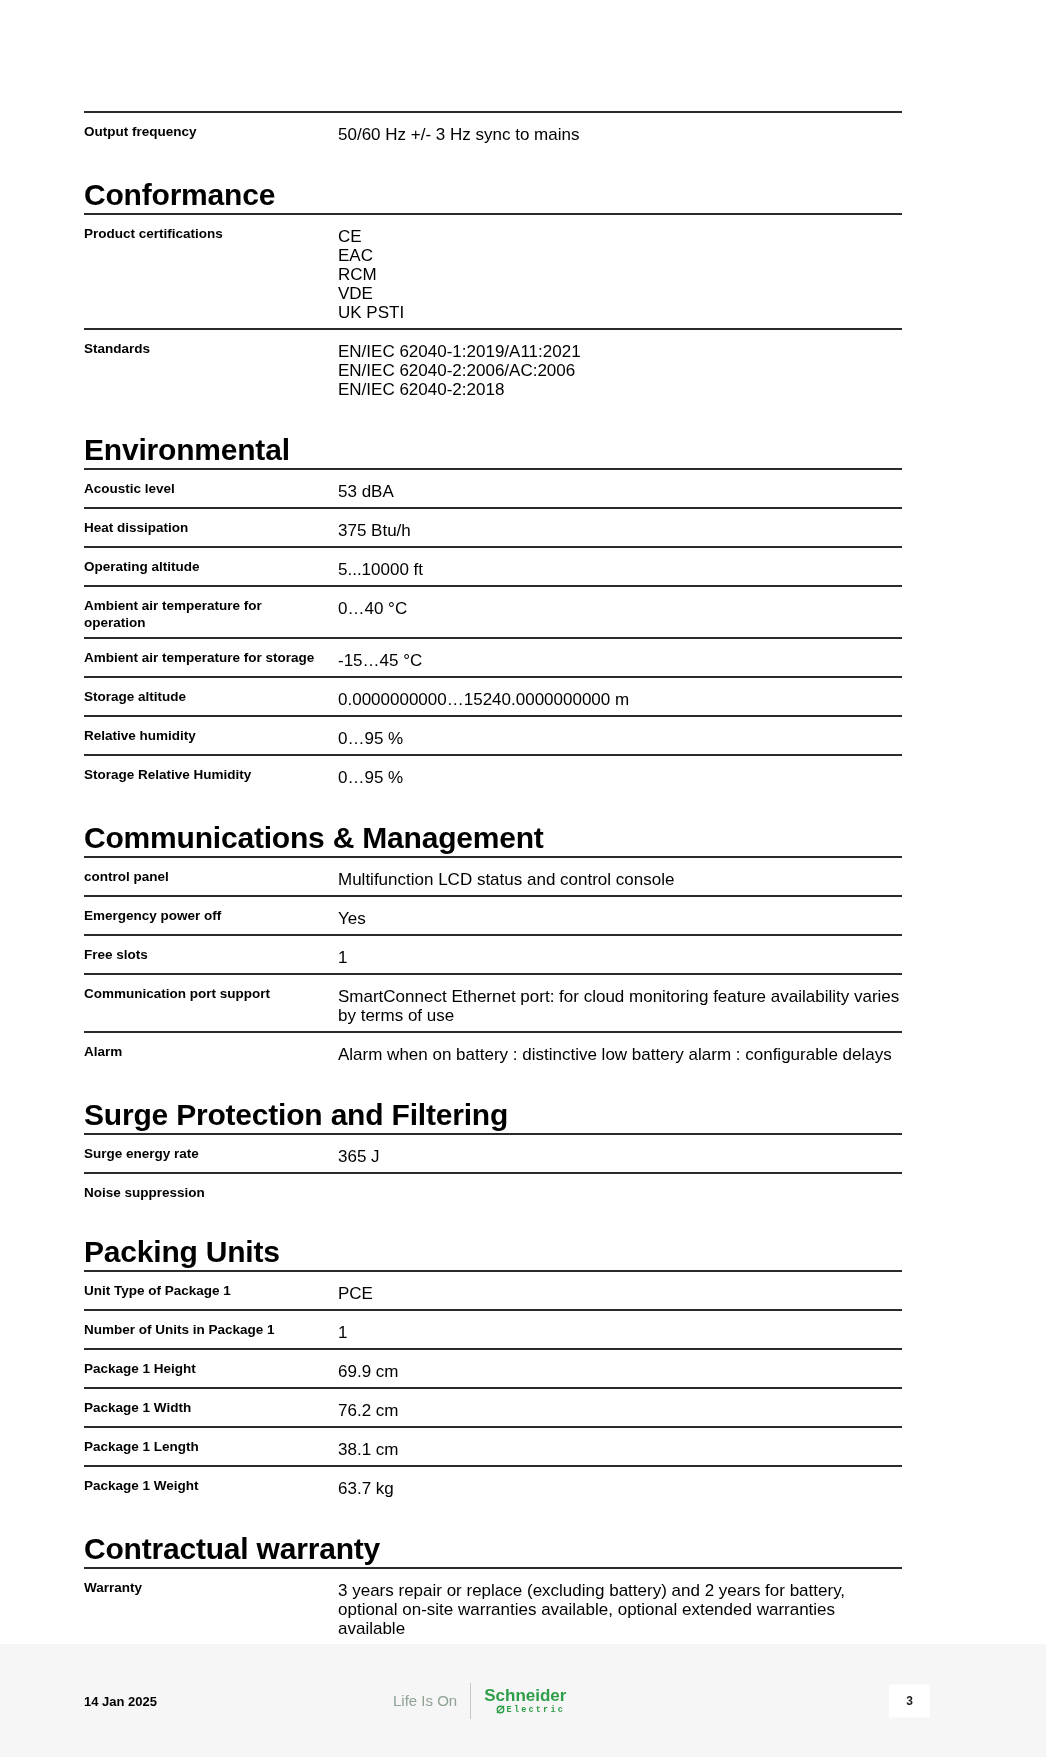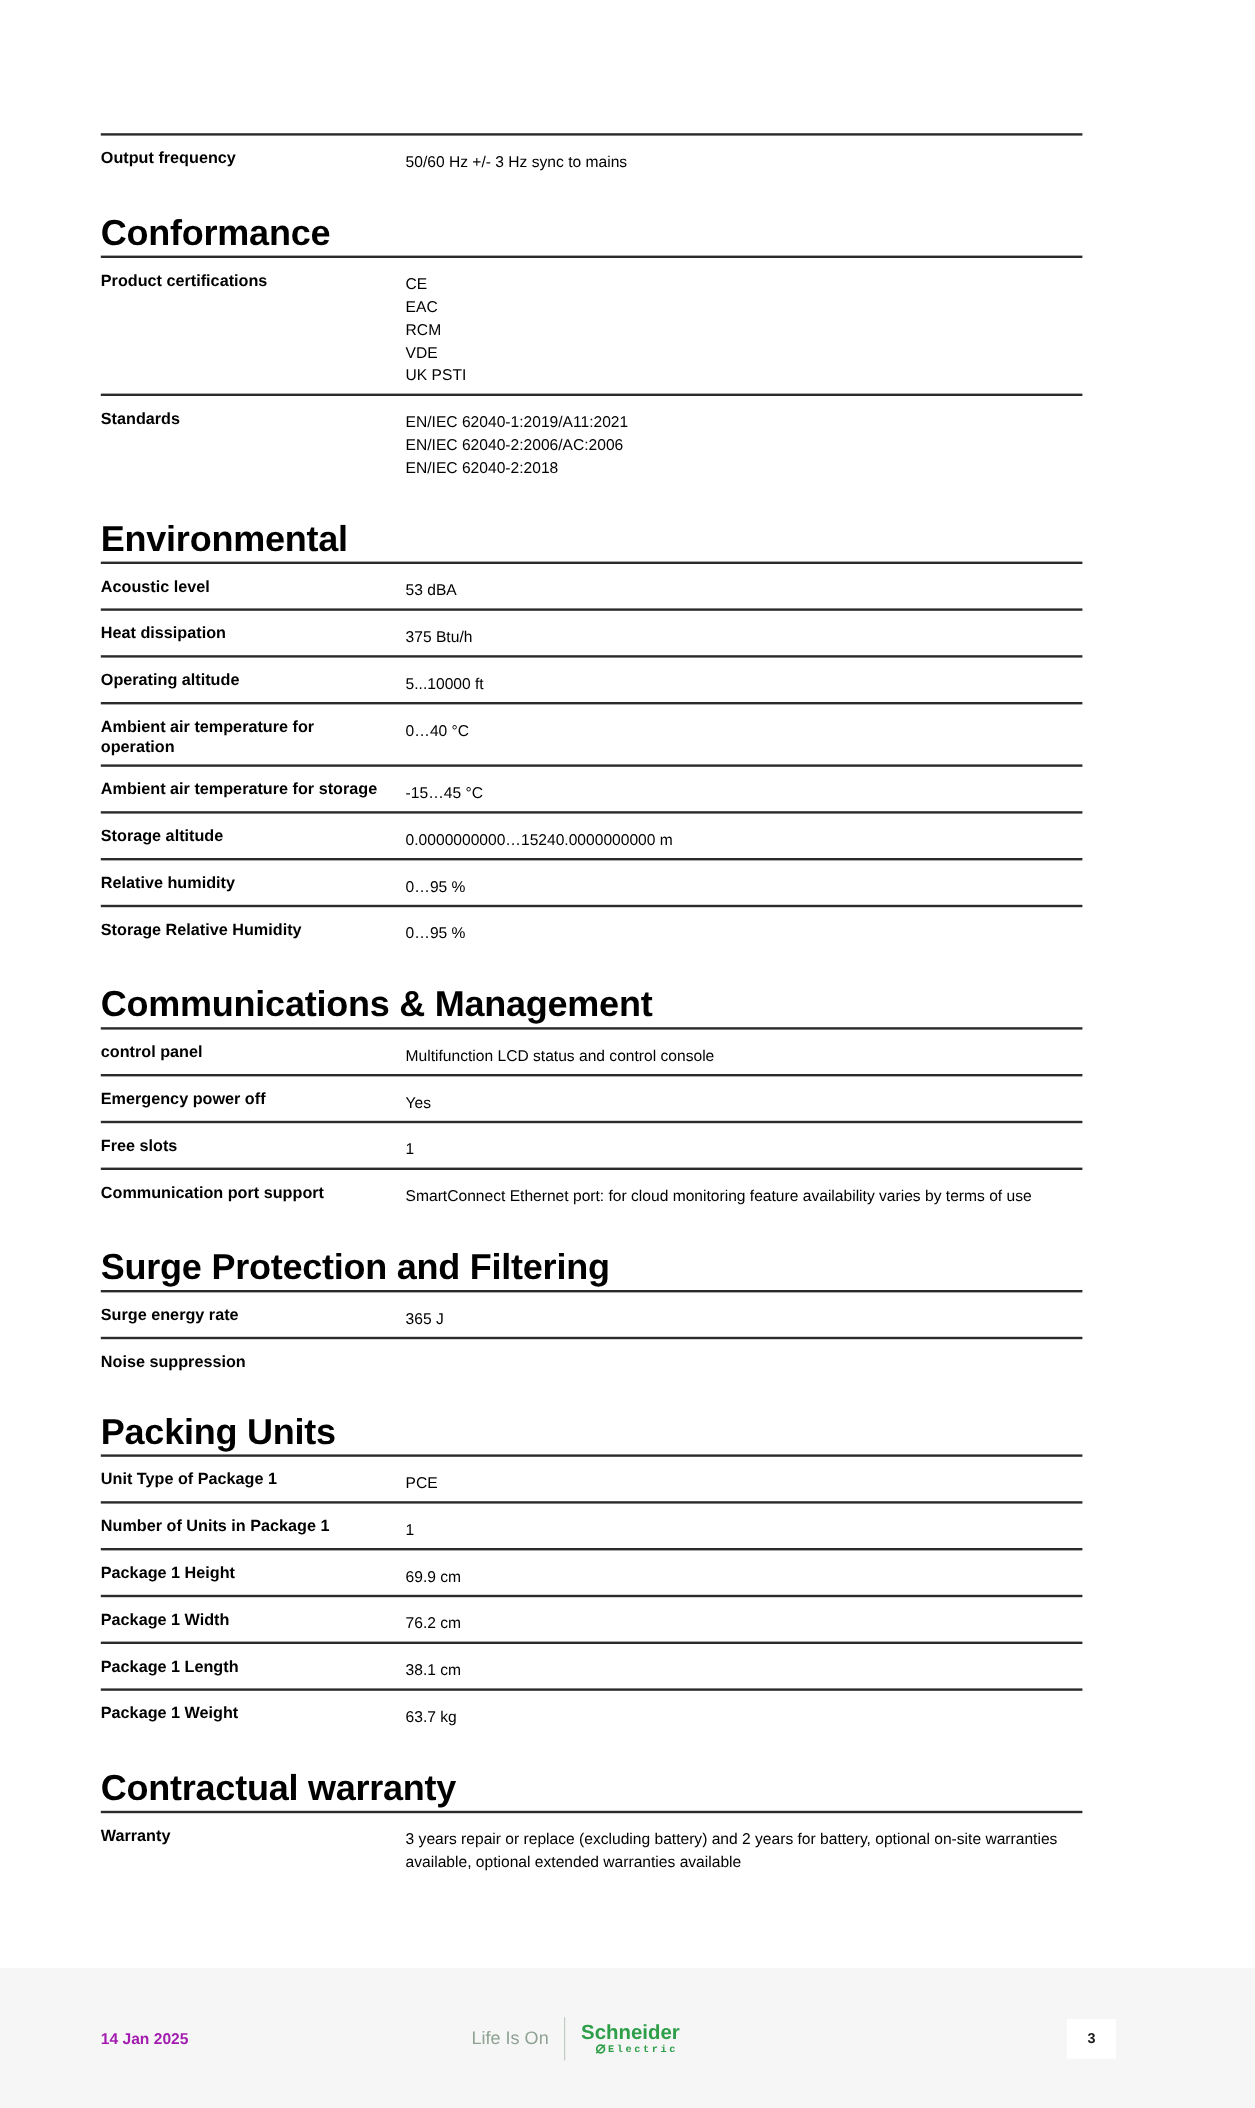--- a/index.html
+++ b/index.html
@@ -10,33 +10,33 @@
     display:flex; flex-direction:column;
   }
   .content { padding:111px 144px 0 84px; }
   .spec-row { display:flex; padding:10px 0 6px; }
   .spec-row.topline { border-top:2px solid #2b2b2b; }
   .spec-row + .spec-row { border-top:2px solid #2b2b2b; }
   .spec-label {
     flex:0 0 254px; width:254px; box-sizing:border-box; padding-right:14px;
     font-weight:bold; font-size:13.5px; line-height:17px;
   }
-  .spec-value { flex:1; font-size:13px; line-height:19px; margin-top:2px; }
+  .spec-value { flex:1; font-size:17px; line-height:19px; margin-top:2px; }
   .value-line { }
   .section-title {
     font-size:30px; line-height:29px; font-weight:bold; letter-spacing:-0.2px;
     margin:30px 0 0 0; padding-bottom:4px; border-bottom:2px solid #2b2b2b;
   }
   
   .footer {
     margin-top:auto; height:117px; background:#f6f6f6; position:relative;
   }
   .footer-date {
     position:absolute; left:84px; top:50%; transform:translateY(-50%);
-    font-weight:bold; font-size:13px; color:#a21caf;
+    font-weight:bold; font-size:13px; color:#000000;
   }
   .logo-group {
     position:absolute; left:393px; top:50%; transform:translateY(-50%);
     display:flex; align-items:center;
   }
   .tagline { color:#8fa294; font-size:15px; white-space:nowrap; }
   .logo-divider { width:1px; height:36px; background:#c2cbc2; margin:0 13px; }
   .brand { display:flex; flex-direction:column; align-items:center; }
   .brand-name { color:#2e9e49; font-weight:bold; font-size:17px; line-height:17px; }
   .brand-sub {
@@ -152,20 +152,26 @@
         <div class="spec-row">
           <div class="spec-label">Free slots</div>
           <div class="spec-value">
             <div class="value-line">1</div>
           </div>
         </div>
         <div class="spec-row">
           <div class="spec-label">Communication port support</div>
           <div class="spec-value">
             <div class="value-line">SmartConnect Ethernet port: for cloud monitoring feature availability varies by terms of use</div>
+          </div>
+        </div>
+        <div class="spec-row">
+          <div class="spec-label">Alarm</div>
+          <div class="spec-value">
+            <div class="value-line">Alarm when on battery : distinctive low battery alarm : configurable delays</div>
           </div>
         </div>
       </section>
       <section class="section">
         <h2 class="section-title">Surge Protection and Filtering</h2>
         <div class="spec-row">
           <div class="spec-label">Surge energy rate</div>
           <div class="spec-value">
             <div class="value-line">365 J</div>
           </div>

